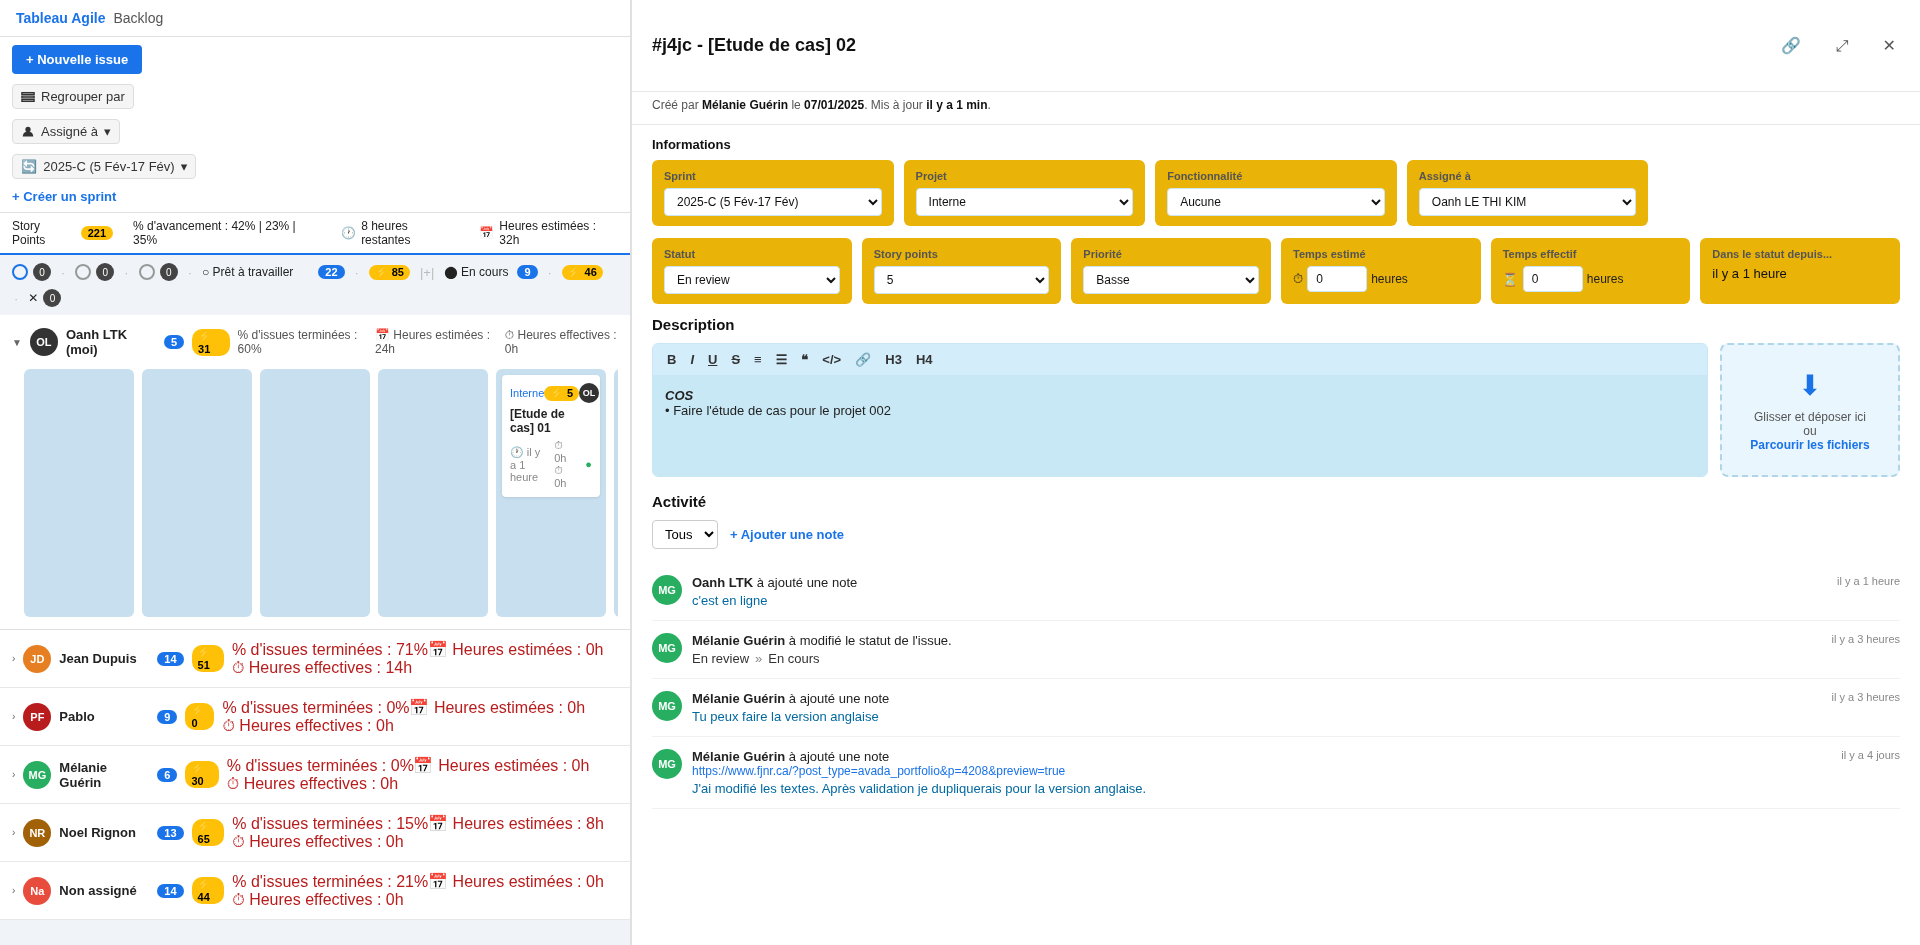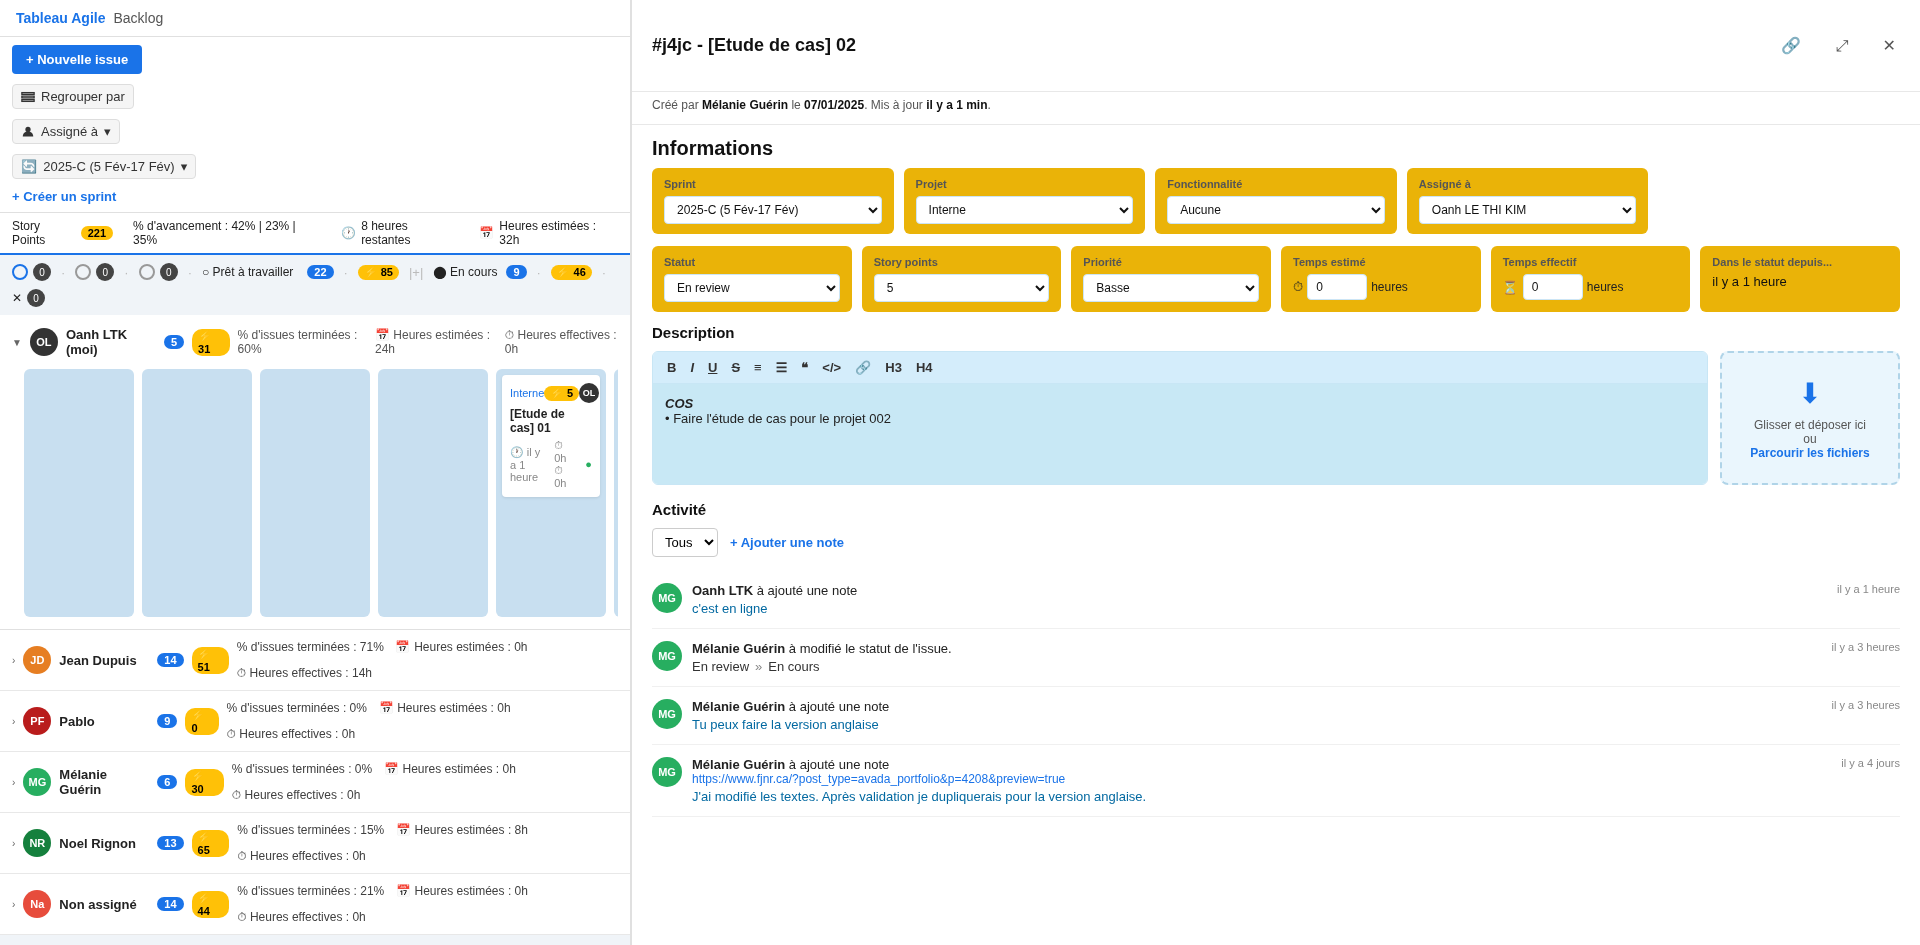--- a/index.html
+++ b/index.html
@@ -34,34 +34,34 @@
 
     
     .user-rows { padding: 0 0; }
     .user-row { display: flex; align-items: center; padding: 10px 12px; gap: 8px; border-bottom: 1px solid #e8e8e8; background: #fff; cursor: pointer; }
     .chevron { font-size: 10px; color: #666; }
     .avatar { width: 28px; height: 28px; border-radius: 50%; display: flex; align-items: center; justify-content: center; font-size: 11px; font-weight: 700; color: #fff; flex-shrink: 0; }
     .av-ol { background: #333; }
     .av-jp { background: #e67e22; }
     .av-pf { background: #b91c1c; }
     .av-mg { background: #27ae60; }
-    .av-nr { background: #15803d; }
+    .av-nr { background: #a16207; }
     .av-na { background: #e74c3c; }
     .user-name { font-weight: 600; font-size: 13px; min-width: 90px; }
-    .user-stats { display: flex; align-items: center; gap: 12px; font-size: 12px; color: #404040; flex-wrap: wrap; }
+    .user-stats { display: flex; align-items: center; font-size: 16px; color: #b91c1c; flex-wrap: wrap; }
 
     
     .right-panel { position: fixed; top: 0; left: 630px; width: 1290px; height: 945px; background: #fff; border-left: 2px solid #e0e0e0; overflow-y: auto; }
     .panel-header { display: flex; align-items: center; padding: 32px 20px; border-bottom: 1px solid #e8e8e8; gap: 26px; }
     .panel-title { font-size: 18px; font-weight: 700; flex: 1; color: #111; }
     .header-icon-btn { background: none; border: none; cursor: pointer; padding: 4px; color: #555; font-size: 16px; }
     .panel-meta { padding: 6px 20px 12px; font-size: 12px; color: #555; border-bottom: 1px solid #e8e8e8; }
     .panel-meta strong { color: #111; }
 
-    .section-title { font-size: 20px; font-weight: 700; padding: 12px 20px 8px; color: #111; }
+    .section-title { font-size: 13px; font-weight: 700; padding: 12px 20px 8px; color: #111; }
 
     .fields-grid { display: grid; grid-template-columns: 1fr 1fr 1fr 1fr 1fr; gap: 10px; padding: 0 20px 12px; }
     .field-block { background: #eab308; border-radius: 6px; padding: 10px 12px; }
     .field-label { font-size: 11px; color: #555; margin-bottom: 6px; font-weight: 600; }
     .field-select { width: 100%; background: #fff; border: 1px solid #cce5f5; border-radius: 4px; padding: 5px 8px; font-size: 12px; color: #111; cursor: pointer; }
     .field-value { font-size: 13px; color: #111; font-weight: 500; }
 
     .fields-grid2 { display: grid; grid-template-columns: 1fr 1fr 1fr 1fr 1fr 1fr; gap: 10px; padding: 0 20px 12px; }
 
     .desc-section { padding: 0 20px 16px; }
@@ -169,21 +169,21 @@
       <span class="num-badge">0</span>
     </span>
     <span class="col-sep">·</span>
     <span class="col-badge">
       <span class="circle-icon"></span>
       <span class="num-badge">0</span>
     </span>
     <span class="col-sep">·</span>
     <span class="col-badge">
       <span>○ Prêt à travailler</span>
-      <span class="badge-blue" style="margin-left:9px;">22</span>
+      <span class="badge-blue" style="margin-left:20px;">22</span>
     </span>
     <span class="col-sep">·</span>
     <span class="col-badge">
       <span class="inline-badge">⚡ 85</span>
     </span>
     <span class="col-sep">|+|</span>
     <span class="col-badge">
       ⬤ En cours <span class="badge-blue" style="margin-left:4px;">9</span>
     </span>
     <span class="col-sep">·</span>

